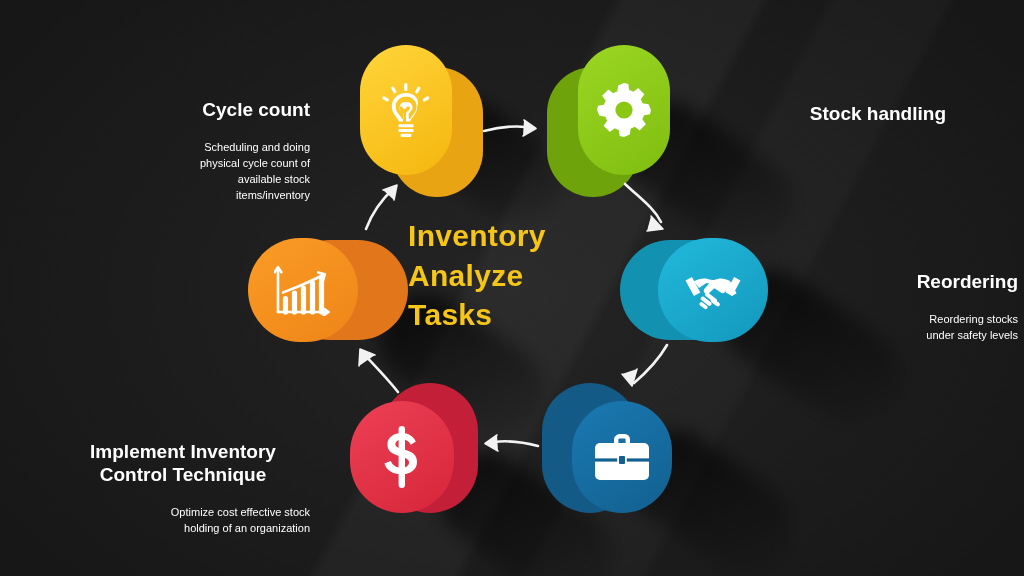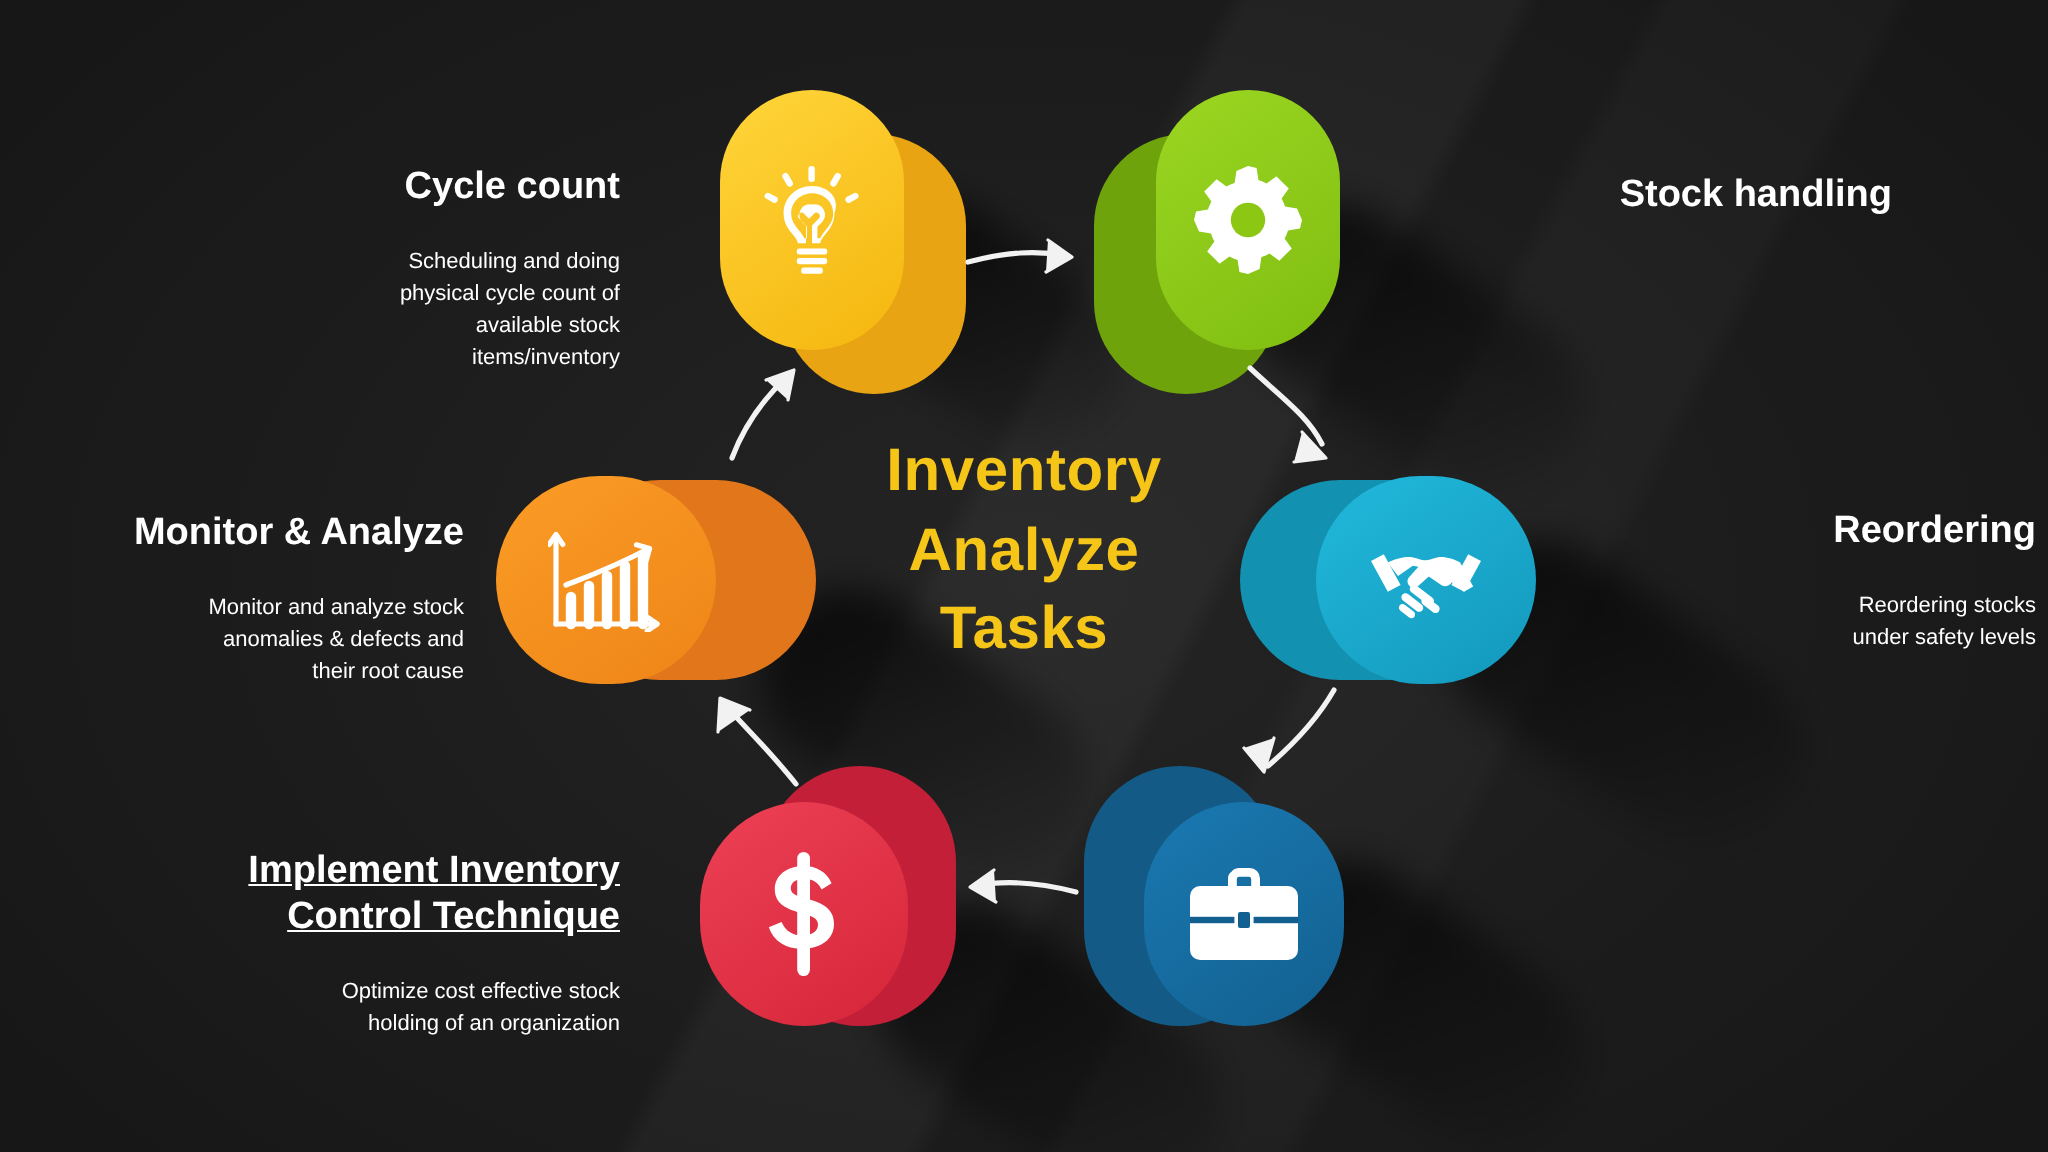--- a/index.html
+++ b/index.html
@@ -19,21 +19,21 @@
       linear-gradient(118deg, rgba(255,255,255,0) 62%, rgba(255,255,255,0.022) 63%, rgba(255,255,255,0.022) 71%, rgba(255,255,255,0) 72%),
       radial-gradient(ellipse 620px 420px at 512px 292px, #242424 0%, #1d1d1d 55%, #171717 100%);
     pointer-events:none;
   }
   .stage { position:absolute; inset:0; }
 
   
   .center-title {
     position:absolute;
     left:408px; top:216px; width:208px;
-    text-align:center;
+    text-align:left;
     font-size:30px; font-weight:bold; line-height:1.32;
     letter-spacing:0.3px;
   }
   .center-title .line { display:block; white-space:nowrap; }
 
   
   .node { position:absolute; }
   .node .body {        
     position:absolute; border-radius:999px;
   }
@@ -46,21 +46,21 @@
   
   .smear {
     position:absolute; border-radius:999px;
     background:linear-gradient(125deg, rgba(0,0,0,0.75), rgba(0,0,0,0));
     filter:blur(9px);
     pointer-events:none;
   }
 
   
   .label { position:absolute; }
-  .label .title { font-size:19px; font-weight:bold; line-height:1.22; color:#ffffff; }
+  .label .title { font-size:19px; font-weight:bold; line-height:1.22; color:#ffffff;margin-top:16px; }
   .label .desc  { font-size:11px; font-weight:400; line-height:1.45; color:#ffffff; margin-top:19px; white-space:pre-line; }
   .label.right { text-align:right; }
   .label.left  { text-align:right; }
 
   
   .arrows { position:absolute; inset:0; pointer-events:none; }
 </style>
 </head>
 <body>
 
@@ -240,26 +240,20 @@
   </div>
 
   <div class="label right" style="left:818px; top:254px; width:200px;">
     <div class="title">Reordering</div>
     <div class="desc">Reordering stocks
 under safety levels</div>
   </div>
 
 
   <div class="label left" style="left:56px; top:424px; width:254px;">
-    <div class="title" style="white-space:pre-line; text-align:right;text-decoration:underline;">Implement Inventory
+    <div class="title" style="white-space:pre-line; text-align:center;">Implement Inventory
 Control Technique</div>
     <div class="desc">Optimize cost effective  stock
 holding of an organization</div>
   </div>
 
-  <div class="label left" style="left:20px; top:255px; width:212px;">
-    <div class="title">Monitor &amp; Analyze</div>
-    <div class="desc">Monitor and analyze stock
-anomalies &amp; defects and
-their root cause</div>
-  </div>
 
 </div>
 
 </body></html>

